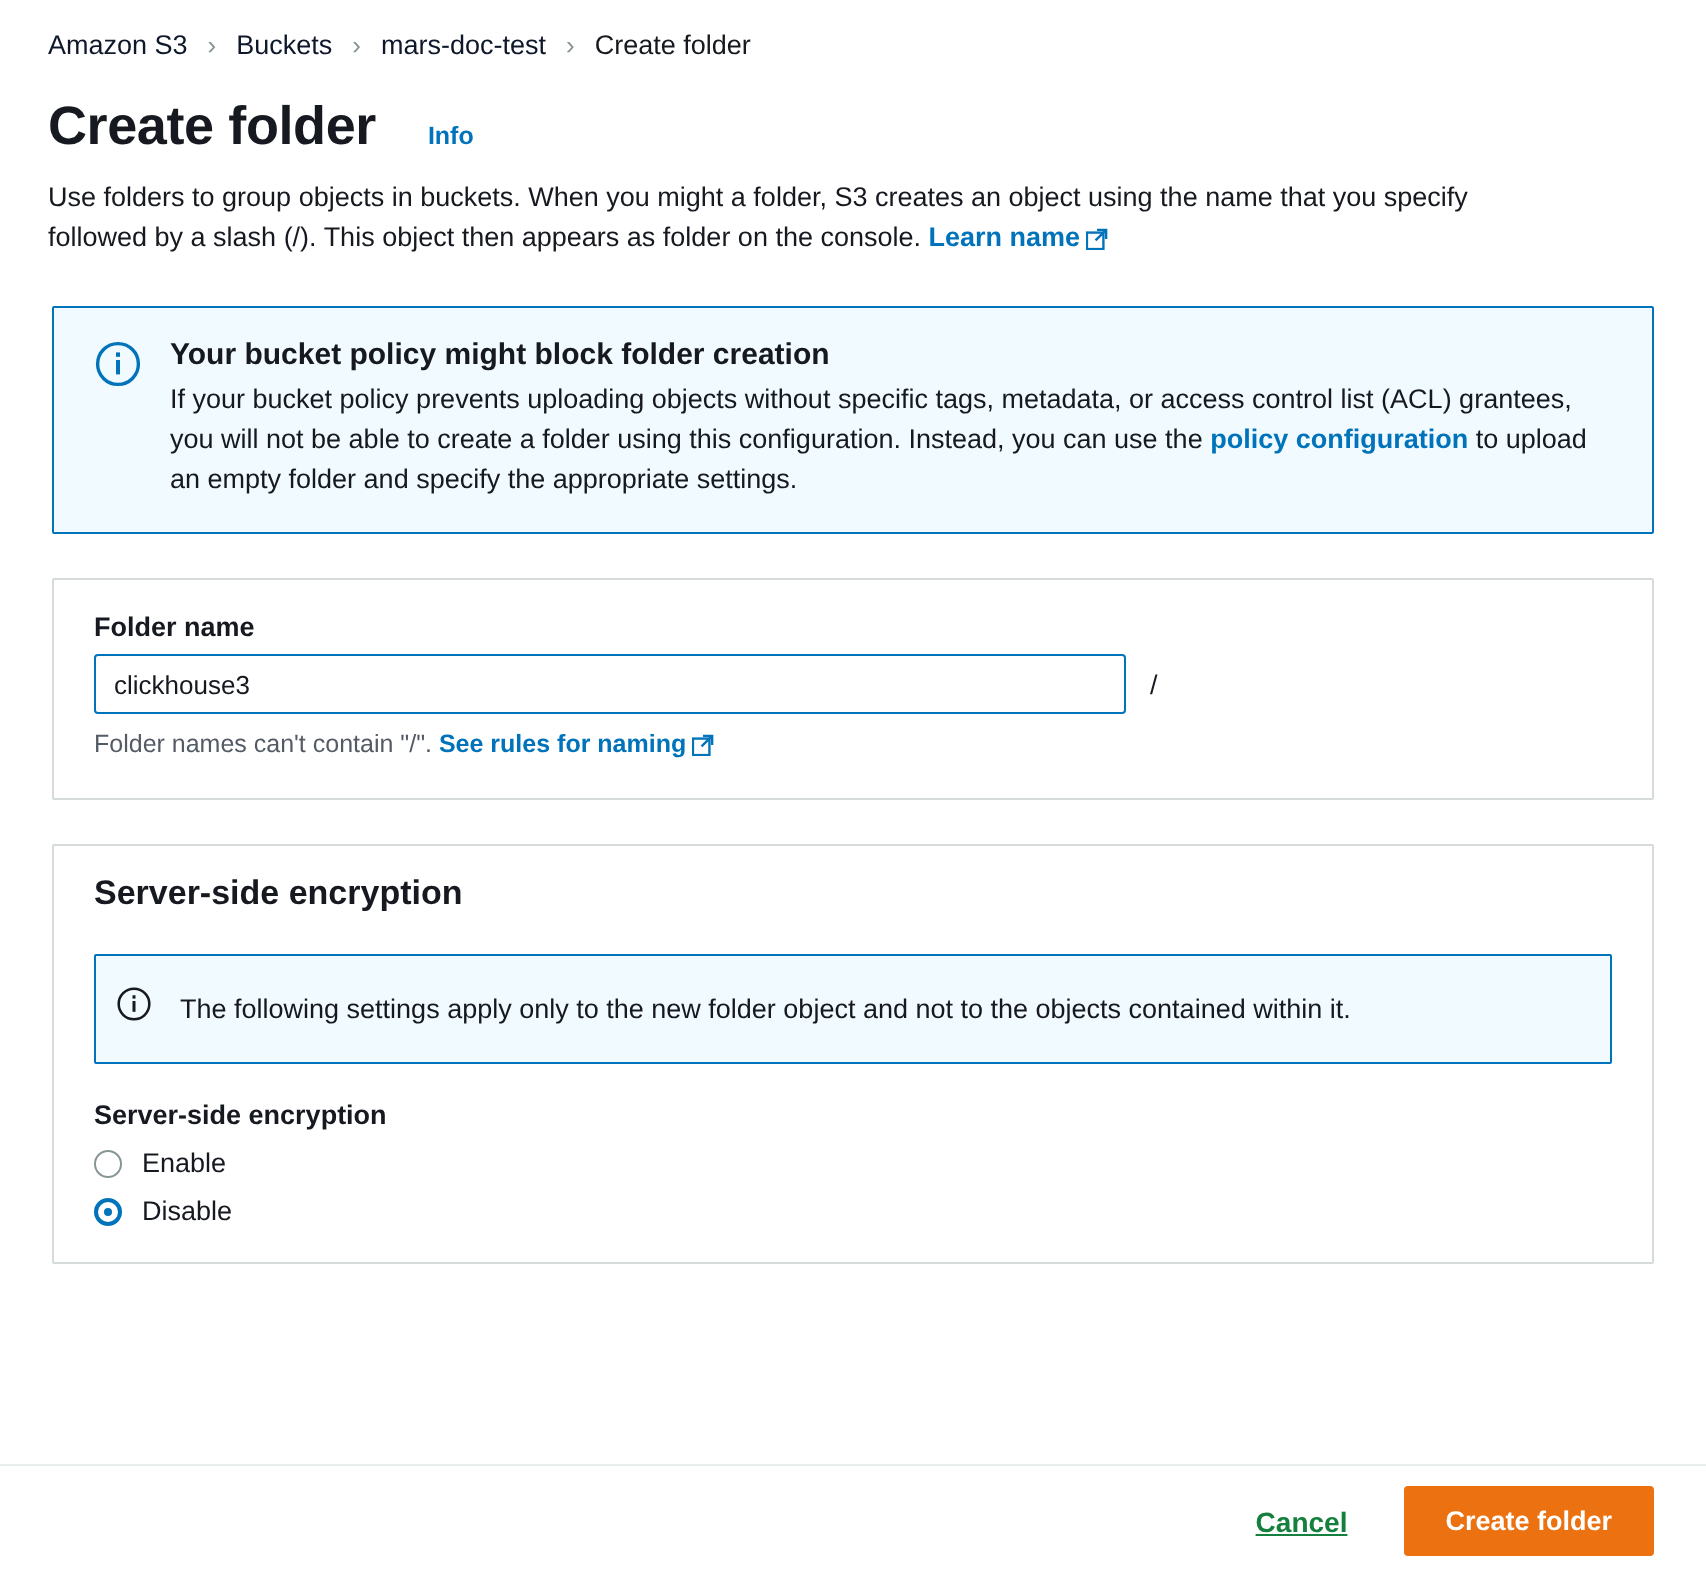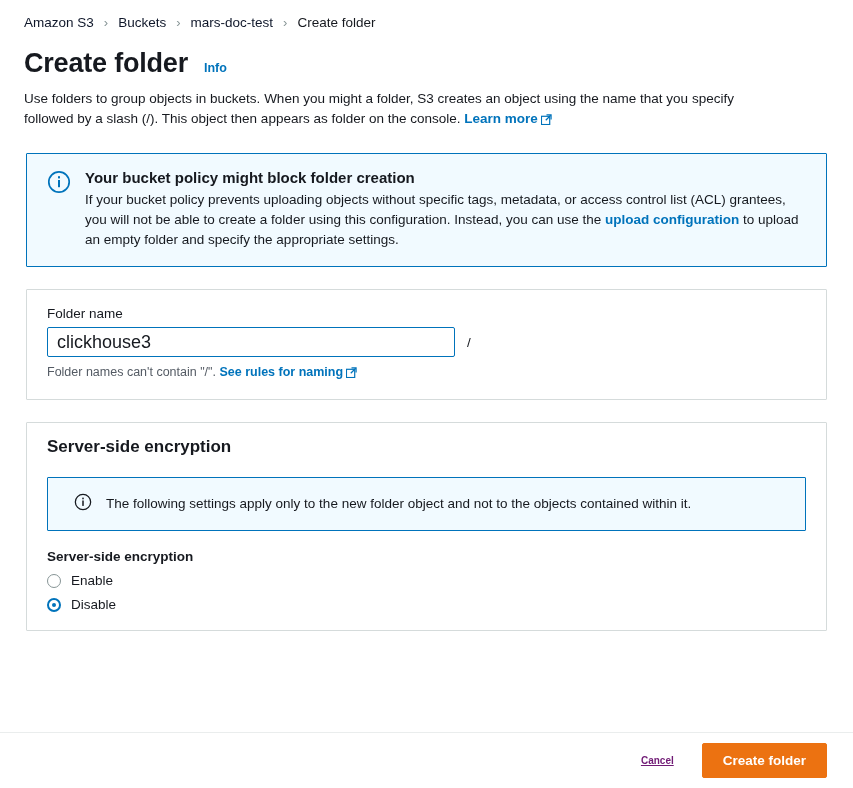--- a/index.html
+++ b/index.html
@@ -50,21 +50,21 @@
     align-items: baseline;
     padding: 14px 24px 0 24px;
   }
   .page-title {
     font-size: 27px;
     font-weight: 700;
     color: #16191f;
     letter-spacing: -0.2px;
   }
   .info-link {
-    margin-left: 16px;
+    margin-left: 26px;
     font-size: 12.5px;
     font-weight: 700;
     color: #0073bb;
     cursor: pointer;
   }
 
   .description {
     padding: 10px 24px 0 24px;
     font-size: 13.5px;
     line-height: 20px;
@@ -124,35 +124,35 @@
     font-size: 17px;
     font-weight: 700;
     color: #16191f;
   }
   .panel-body {
     padding: 16px 20px 18px 20px;
   }
 
   .field-label {
     font-size: 13.5px;
-    font-weight: 400;
+    font-weight: 700;
     color: #16191f;
     margin-bottom: 6px;
   }
   .input-row {
     display: flex;
     align-items: center;
   }
   .text-input {
-    width: 408px;
+    width: 516px;
     height: 30px;
     border: 1px solid #0073bb;
     border-radius: 2px;
     padding: 4px 9px;
-    font-size: 18px;
+    font-size: 13px;
     font-family: "Liberation Sans", sans-serif;
     color: #16191f;
     outline: none;
     background: #ffffff;
   }
   .slash {
     margin-left: 12px;
     font-size: 13.5px;
     color: #16191f;
   }
@@ -163,21 +163,21 @@
   }
   .hint .inline-link { font-size: 12.5px; }
 
   
   .infobox {
     margin: 2px 0 0 0;
     border: 1px solid #0073bb;
     background: #f1faff;
     display: flex;
     align-items: center;
-    padding: 15px 24px;
+    padding: 15px 8px;
     border-radius: 1px;
   }
   .infobox-icon {
     flex: 0 0 auto;
     margin: 0 14px 0 2px;
   }
   .infobox-text {
     font-size: 13.5px;
     color: #16191f;
     line-height: 20px;
@@ -231,23 +231,23 @@
     background: #ffffff;
     border-top: 1px solid #eaeded;
     display: flex;
     align-items: center;
     justify-content: flex-end;
     padding-right: 26px;
   }
   .btn-cancel {
     background: transparent;
     border: none;
-    font-size: 10px;
-    font-weight: 700;
-    color: #701a75;
+    font-size: 14px;
+    font-weight: 700;
+    color: #15803d;
     padding: 8px 16px;
     cursor: pointer;
     font-family: "Liberation Sans", sans-serif;
     text-decoration: underline;
   }
   .btn-primary {
     background: #ec7211;
     border: 1px solid #ec7211;
     color: #ffffff;
     font-size: 13.5px;
@@ -274,39 +274,39 @@
     <span class="crumb-current">Create folder</span>
   </div>
 
   <div class="title-row">
     <div class="page-title">Create folder</div>
     <div class="info-link">Info</div>
   </div>
 
   <div class="description">
     <span>Use folders to group objects in buckets. When you might a folder, S3 creates an object using the name that you specify followed by a slash (/). This object then appears as folder on the console.</span>
-    <a class="inline-link"><span>Learn more</span><span class="ext-icon"><svg width="11" height="11" viewBox="0 0 12 12">
+    <a class="inline-link"><span>Learn name</span><span class="ext-icon"><svg width="11" height="11" viewBox="0 0 12 12">
             <rect x="0.5" y="2.5" width="9" height="9" fill="none" stroke="#0073bb" stroke-width="1.3"></rect>
             <path d="M6 1h5v5" fill="none" stroke="#0073bb" stroke-width="1.3"></path>
             <path d="M5.2 6.8L10.6 1.4" stroke="#0073bb" stroke-width="1.3"></path>
           </svg></span></a>
   </div>
 
   <div class="alert">
     <div class="alert-icon">
       <svg width="24" height="24" viewBox="0 0 24 24">
         <circle cx="12" cy="12" r="10.2" fill="none" stroke="#0073bb" stroke-width="1.7"></circle>
         <rect x="11" y="10" width="2" height="7.2" fill="#0073bb"></rect>
         <rect x="11" y="6.2" width="2" height="2.2" fill="#0073bb"></rect>
       </svg>
     </div>
     <div class="alert-body">
       <div class="alert-title">Your bucket policy might block folder creation</div>
       <div>
-        <span>If your bucket policy prevents uploading objects without specific tags, metadata, or access control list (ACL) grantees, you will not be able to create a folder using this configuration. Instead, you can use the </span><a class="inline-link" style="white-space:normal">upload configuration</a><span> to upload an empty folder and specify the appropriate settings.</span>
+        <span>If your bucket policy prevents uploading objects without specific tags, metadata, or access control list (ACL) grantees, you will not be able to create a folder using this configuration. Instead, you can use the </span><a class="inline-link" style="white-space:normal">policy configuration</a><span> to upload an empty folder and specify the appropriate settings.</span>
       </div>
     </div>
   </div>
 
   <div class="panel">
     <div class="panel-body">
       <div class="field-label">Folder name</div>
       <div class="input-row">
         <input class="text-input" type="text" value="clickhouse3" style="">
         <span class="slash">/</span>

